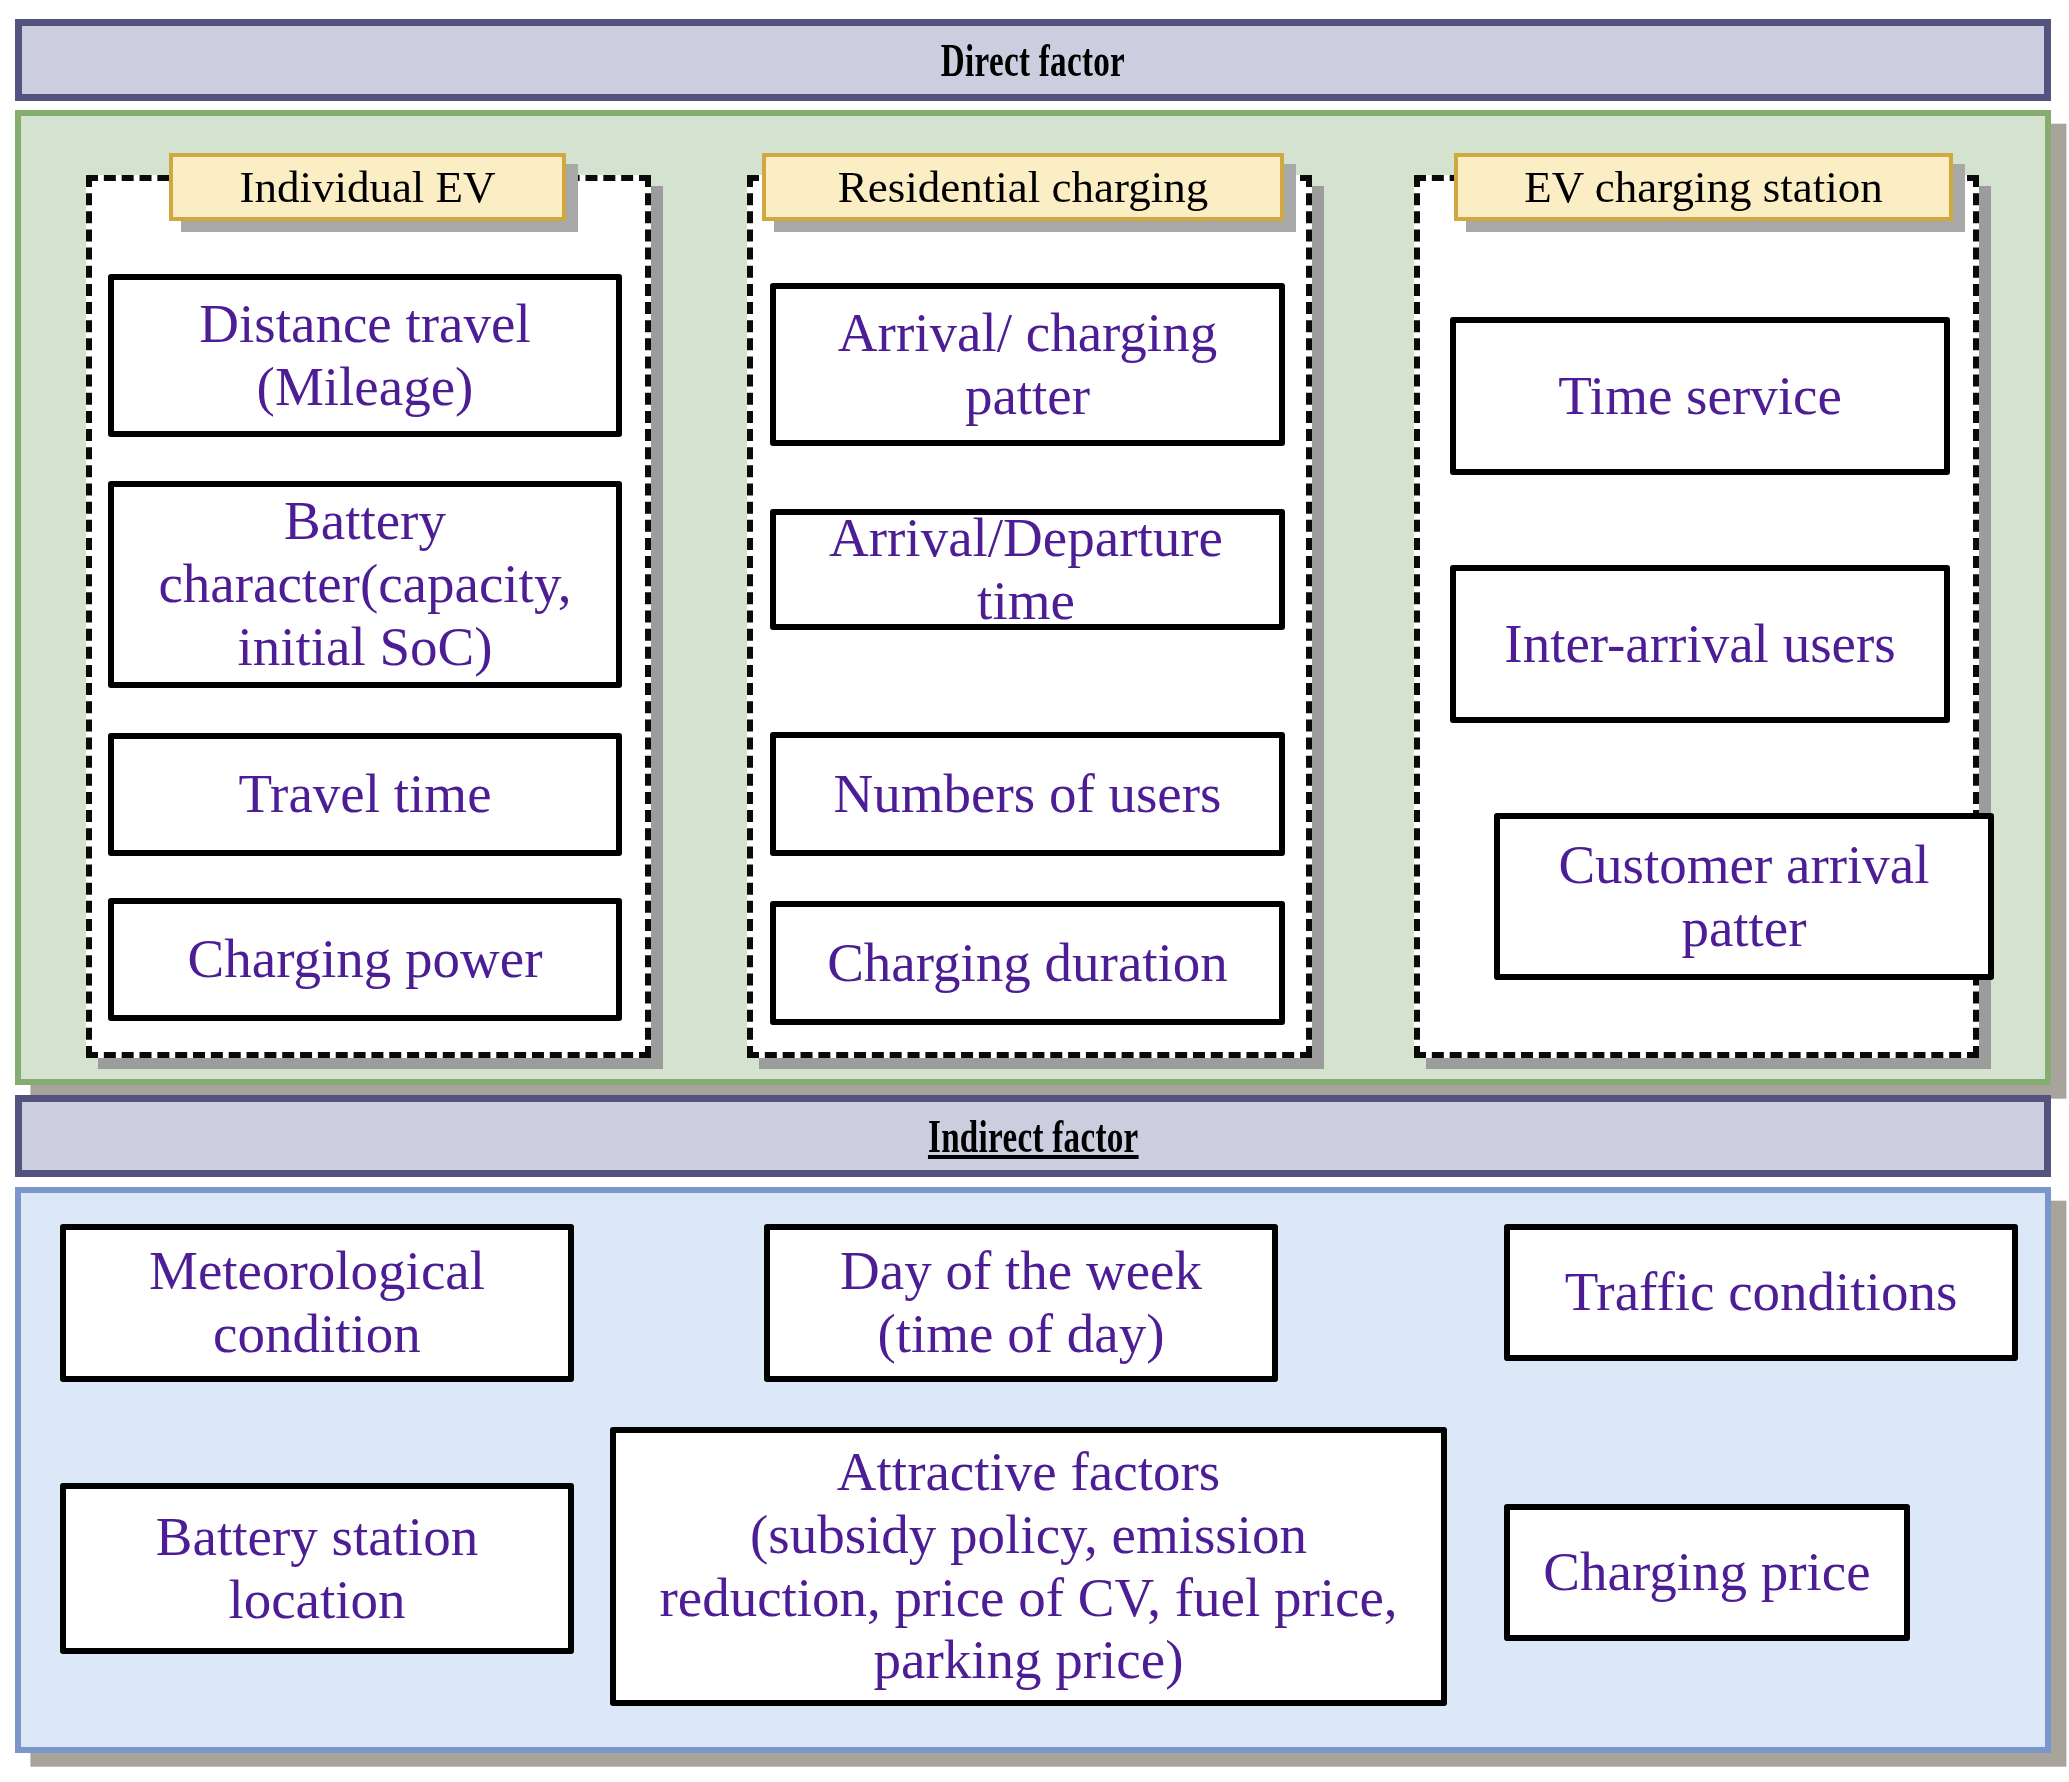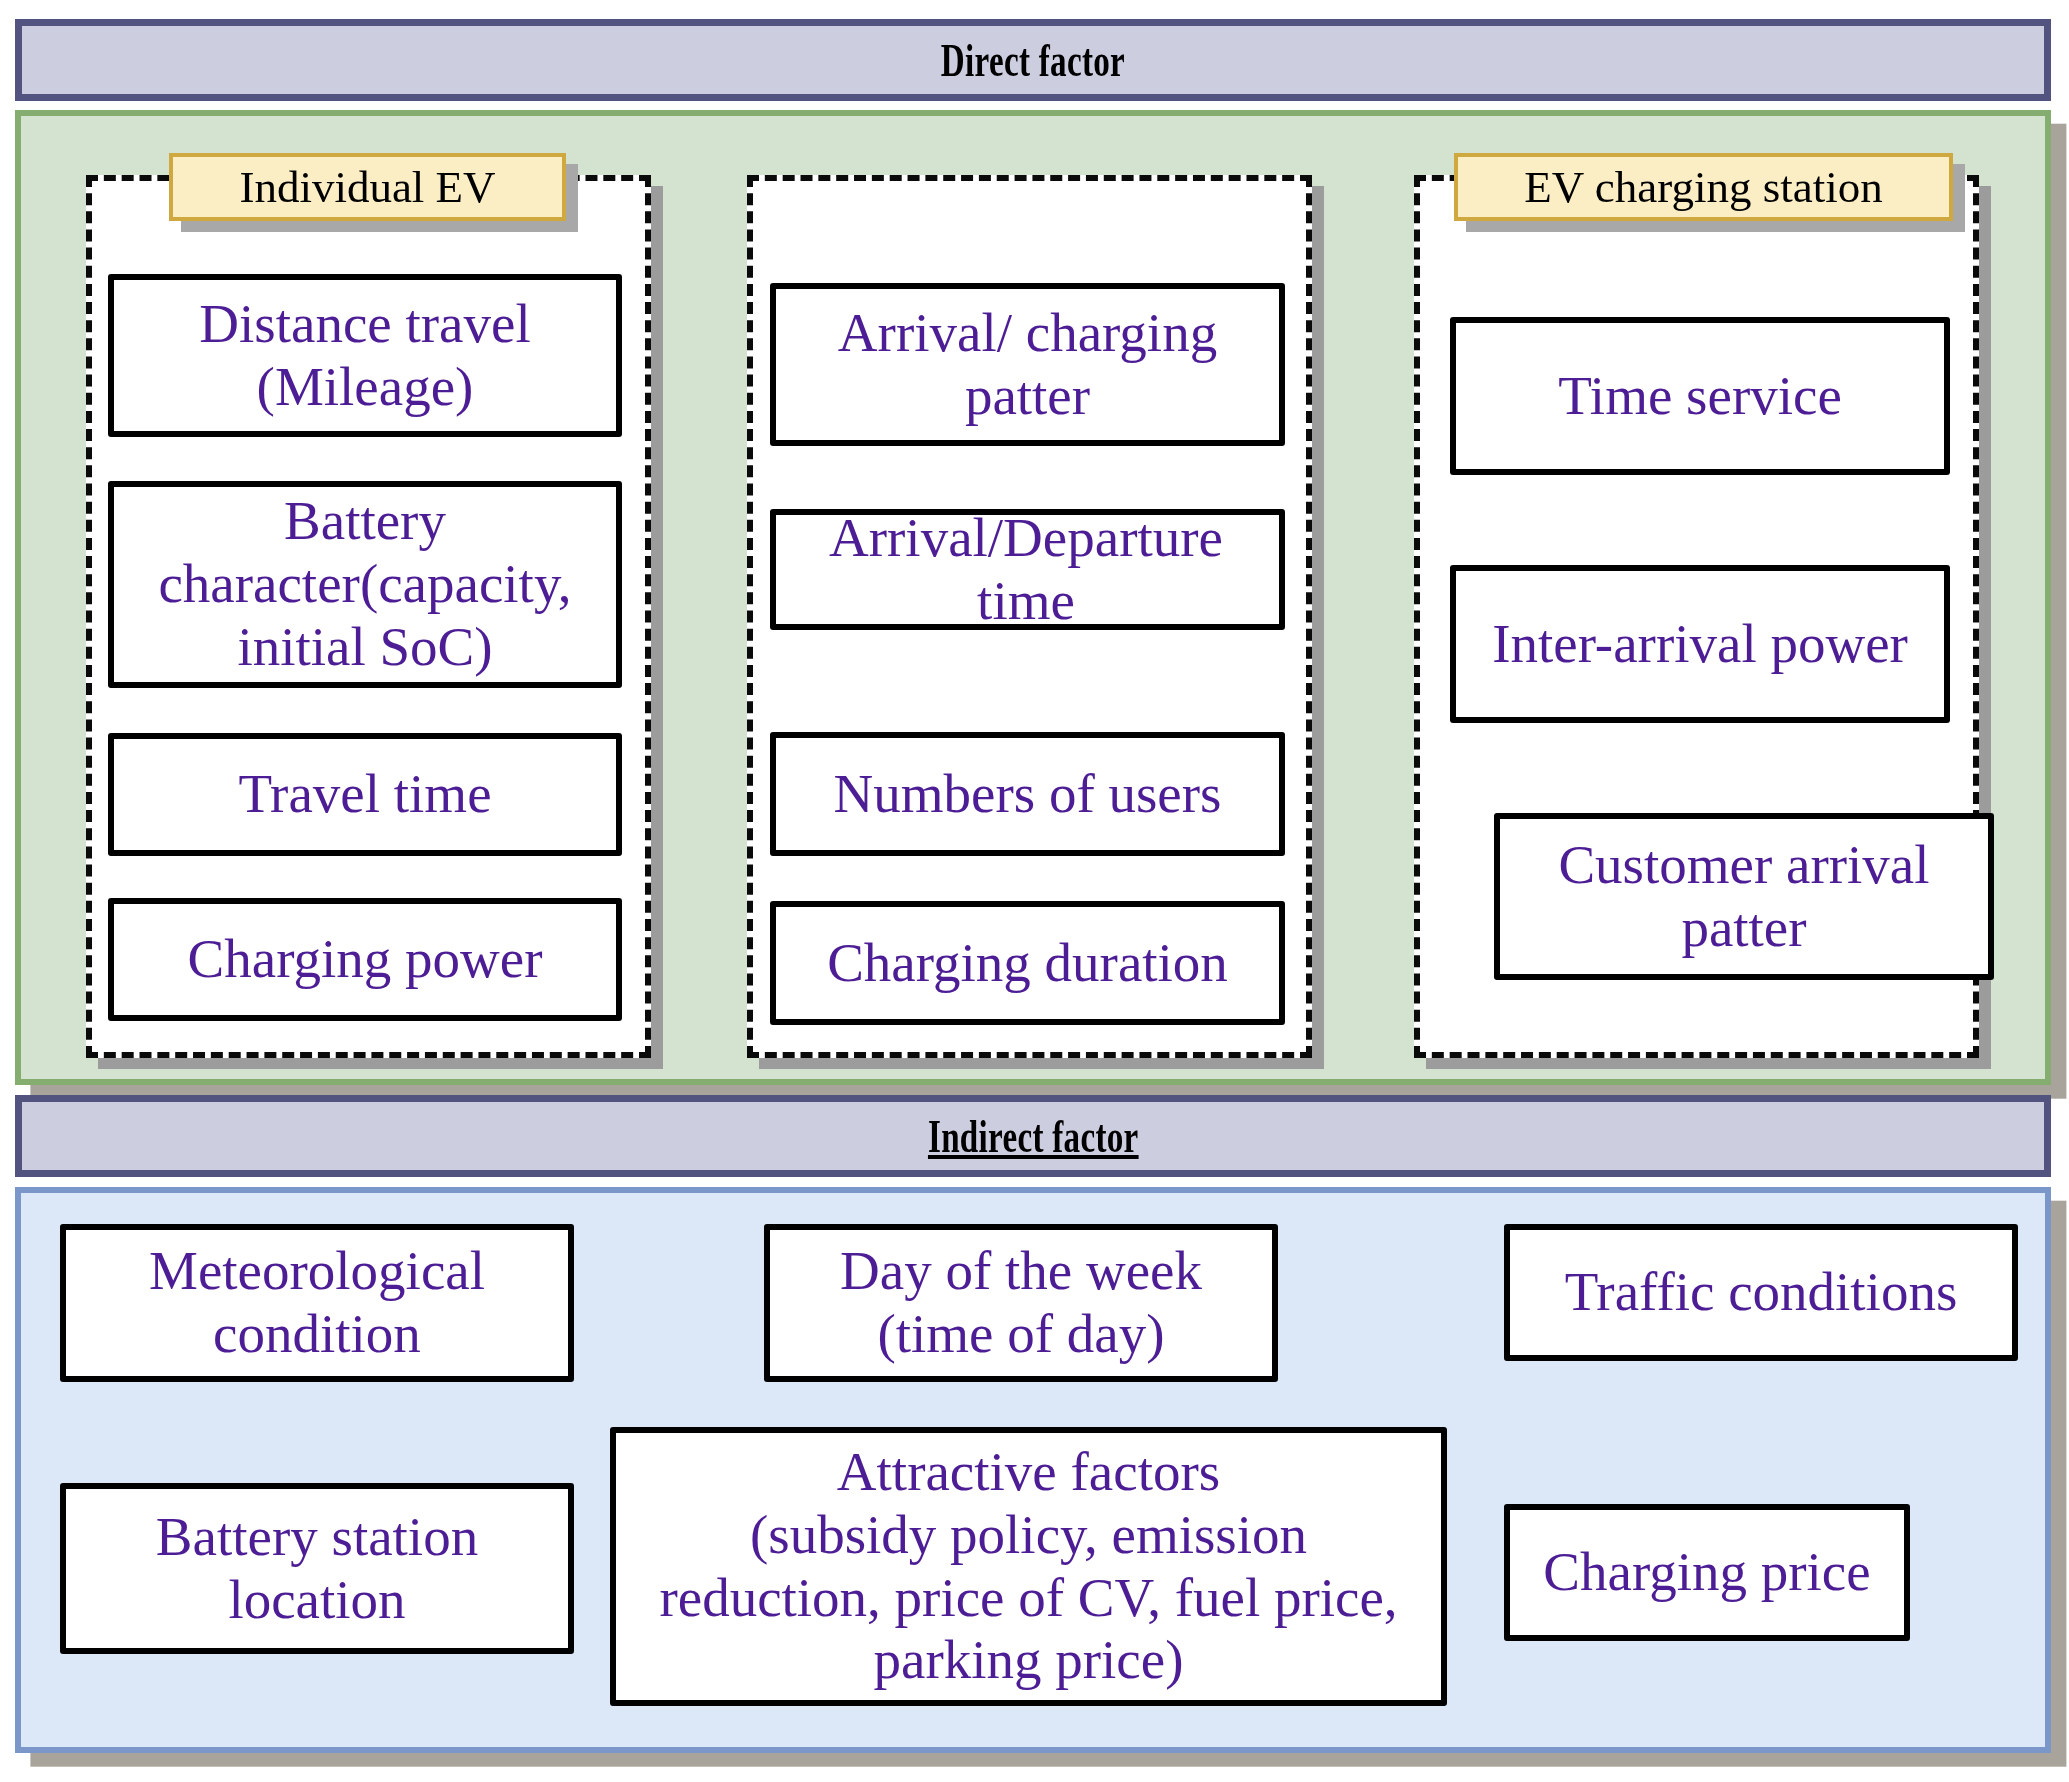--- a/index.html
+++ b/index.html
@@ -151,20 +151,23 @@
 initial SoC)</span>
   </div>
   <div class="item" id="item-travel-time">
     <span class="txt">Travel time</span>
   </div>
   <div class="item" id="item-charging-power">
     <span class="txt">Charging power</span>
   </div>
 
   <div class="group" id="group-residential-charging"></div>
+  <div class="chip" id="chip-residential-charging">
+    <span>Residential charging</span>
+  </div>
   <div class="item" id="item-arrival-charging-patter">
     <span class="txt">Arrival/ charging
 patter</span>
   </div>
   <div class="item" id="item-arrival-departure-time">
     <span class="txt">Arrival/Departure
 time</span>
   </div>
   <div class="item" id="item-numbers-of-users">
     <span class="txt">Numbers of users</span>
@@ -174,21 +177,21 @@
   </div>
 
   <div class="group" id="group-ev-charging-station"></div>
   <div class="chip" id="chip-ev-charging-station">
     <span>EV charging station</span>
   </div>
   <div class="item" id="item-time-service">
     <span class="txt">Time service</span>
   </div>
   <div class="item" id="item-inter-arrival-time">
-    <span class="txt">Inter-arrival power</span>
+    <span class="txt">Inter-arrival users</span>
   </div>
   <div class="item" id="item-customer-arrival-patter">
     <span class="txt">Customer arrival
 patter</span>
   </div>
 
   <div class="band" id="band-indirect">
     <span class="band-label">Indirect factor</span>
   </div>
 

